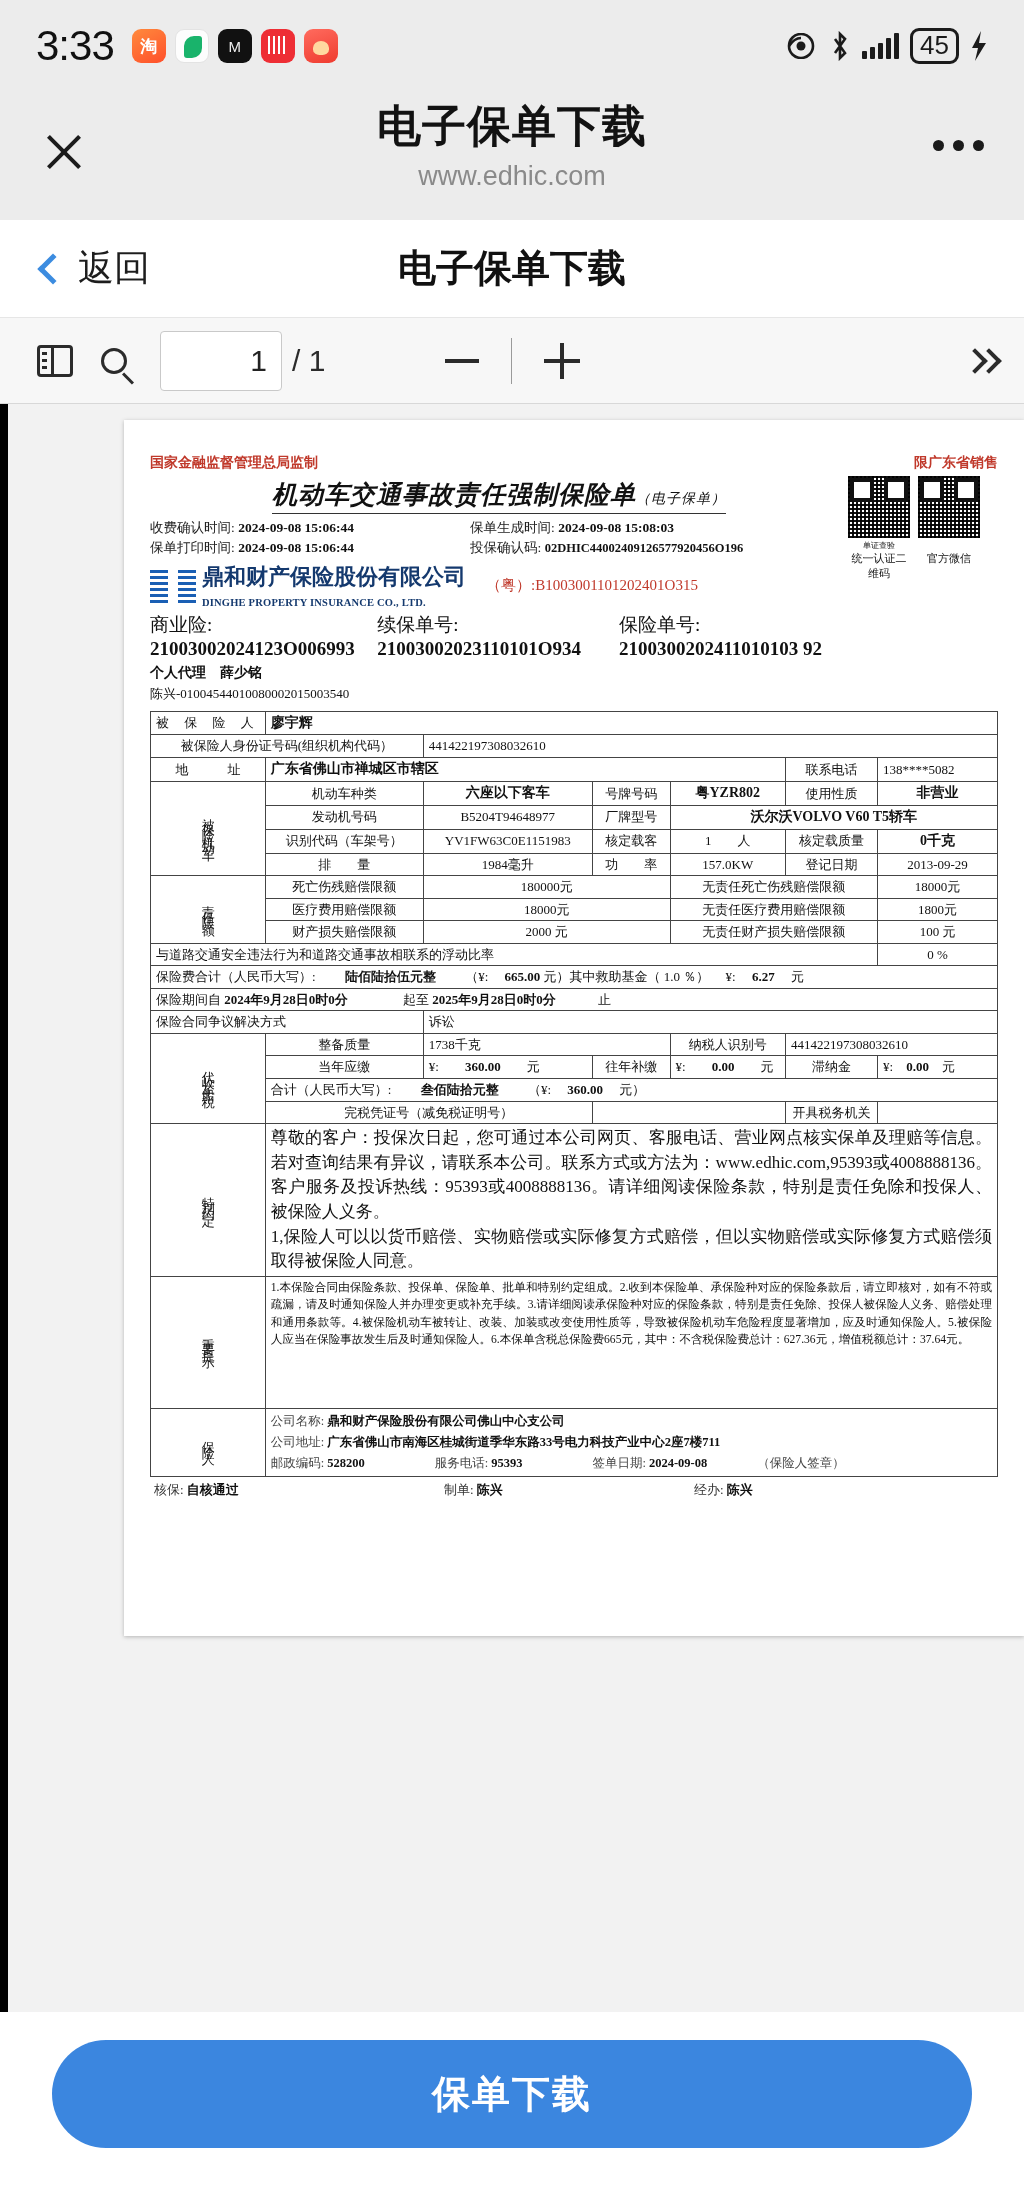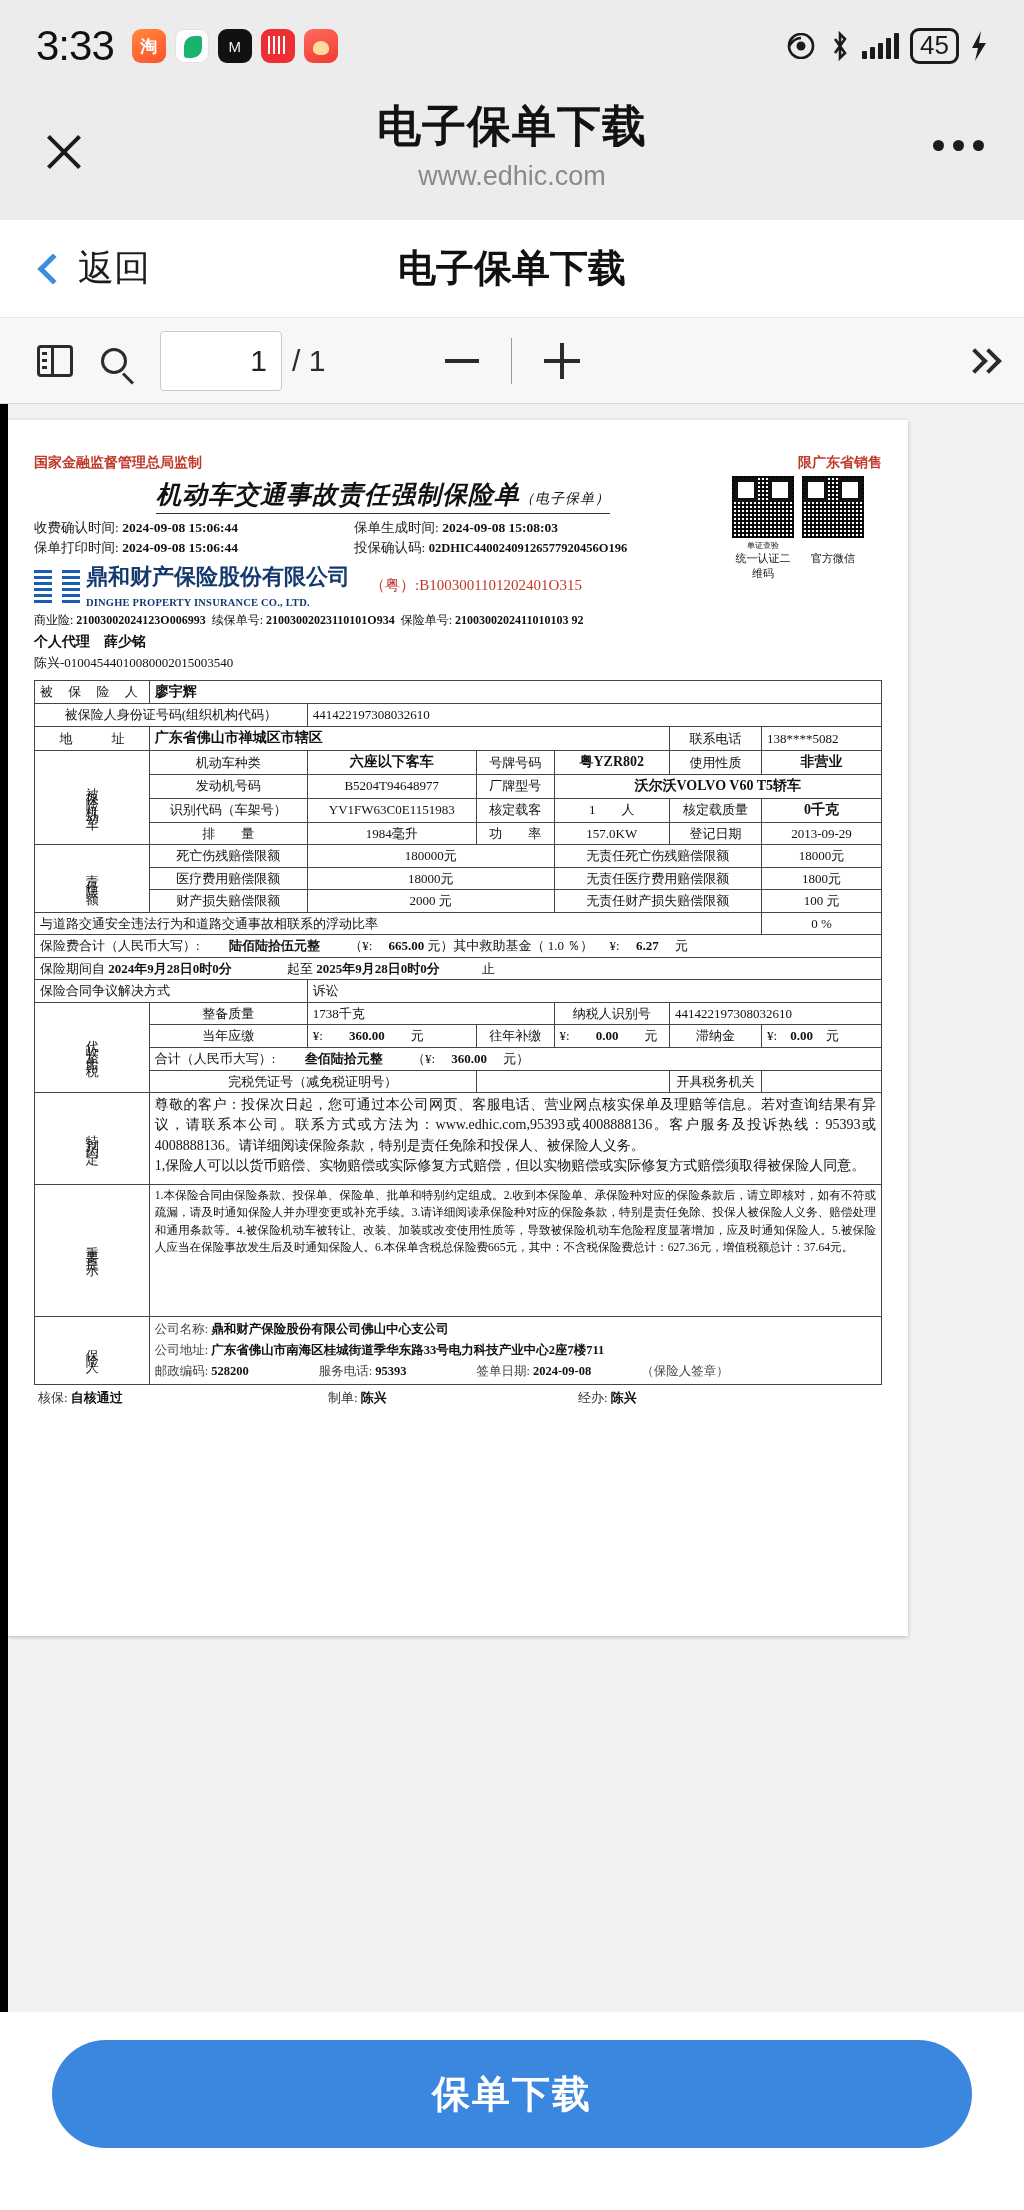--- a/index.html
+++ b/index.html
@@ -71,21 +71,21 @@
   .z-sep { width:1px; height:46px; background:#9a9a9a; margin:0 32px; }
   .z-plus { width:36px; height:36px; position:relative; }
   .z-plus:before,.z-plus:after{content:"";position:absolute;background:#2b2b2b;}
   .z-plus:before{left:0;top:16px;width:36px;height:4px;}
   .z-plus:after{top:0;left:16px;height:36px;width:4px;}
   .dblchev { margin-left:auto; display:flex; }
   .dblchev i { width:18px; height:18px; border-top:4px solid #2b2b2b; border-right:4px solid #2b2b2b; transform:rotate(45deg); display:block;}
   .dblchev i+i{ margin-left:-4px; }
 
   
-  .viewer { flex:1 1 auto; background:#f2f2f2; overflow:hidden; display:flex; justify-content:flex-start; padding-top:16px;margin-left:8px;}
+  .viewer { flex:1 1 auto; background:#f2f2f2; overflow:hidden; display:flex; justify-content:flex-end; padding-top:16px;margin-left:8px;}
   .page { width:900px; background:#fff; box-shadow:0 1px 4px rgba(0,0,0,.25); padding:34px 26px 0; height:1216px; }
 
   
   .doc { font-family:"Liberation Serif","DejaVu Serif",serif; color:#111; }
   .doc-top { display:flex; justify-content:space-between; align-items:flex-start; }
   .reg { color:#c0392b; font-size:14px; font-weight:700; }
   .prov { color:#c0392b; font-size:14px; font-weight:700; }
   .doc-title-wrap { text-align:center; margin:6px 0 4px; }
   .doc-title { font-size:25px; font-weight:700; letter-spacing:1px; display:inline-block; border-bottom:1px solid #333; padding-bottom:2px;font-style:italic; }
   .doc-title small { font-size:14px; font-weight:400; }
@@ -94,21 +94,21 @@
   .meta-col.c1 { width:320px; }
   .meta-lbl { color:#222; }
   .meta-val { font-weight:700; }
   .logo-row { display:flex; align-items:center; gap:6px; margin:3px 0 2px; }
   .logo-mark { width:46px; height:34px; background:
       repeating-linear-gradient(0deg,#1a5fb4 0 3px,#fff 3px 6px); position:relative; flex:0 0 auto;}
   .logo-mark:after{content:"";position:absolute;left:18px;top:0;width:10px;height:34px;background:#fff;}
   .logo-cn { font-size:22px; font-weight:700; color:#14396e; letter-spacing:0px; }
   .logo-en { font-size:10.5px; font-weight:700; color:#14396e; letter-spacing:.2px;}
   .logo-code { color:#c0392b; font-size:15px; margin-left:14px; }
-  .nums-row { display:flex; gap:6px; font-size:12px; align-items:baseline; margin-top:2px;}
+  .nums-row { display:flex; gap:12px; font-size:19px; align-items:baseline; margin-top:2px;}
   .nums-row b { font-weight:700; }
   .agent { font-size:14px; margin-top:4px; font-weight:700;}
   .agentcode { font-size:13px; margin:3px 0 5px; }
   .qrwrap { display:flex; gap:8px; margin-top:4px; }
   .qr { width:62px; }
   .qrimg { width:62px; height:62px; background:
     repeating-linear-gradient(0deg,#111 0 2px,#fff 2px 4px),
     repeating-linear-gradient(90deg,#111 0 2px,transparent 2px 4px);
     background-blend-mode:multiply; position:relative; }
   .qrimg:before,.qrimg:after{content:"";position:absolute;width:16px;height:16px;border:4px solid #111;background:#fff;}
@@ -118,21 +118,21 @@
   .qrcap2 { font-size:11px; text-align:center; }
 
   table.t { width:100%; border-collapse:collapse; font-size:13px; margin-top:3px; }
   table.t td { border:1px solid #444; padding:2px 5px; vertical-align:middle; line-height:1.35; }
   td.lbl { text-align:center; background:#fff; white-space:nowrap; }
   td.lbl.sp { letter-spacing:6px; }
   td.vert { width:22px; text-align:center; font-size:13px; letter-spacing:0; }
   td.vert span { writing-mode:vertical-rl; display:inline-block; letter-spacing:6px;}
   td.ctr { text-align:center; }
   td.big { font-weight:700; font-size:14px; }
-  .para { font-size:14px; line-height:1.45; text-align:justify; }
+  .para { font-size:17px; line-height:1.45; text-align:justify; }
   .para2 { font-size:11.6px; line-height:1.5; text-align:justify; }
   .ins-line { display:flex; font-size:12.5px; padding:2px 0; }
   .ins-line .k { color:#444; }
   .ins-line .v { font-weight:700; margin-left:3px; }
   .signrow { display:flex; font-size:13px; margin-top:4px; padding:0 4px; }
   .signrow .cell { display:flex; }
   .signrow .k { color:#333; }
   .signrow .v { font-weight:700; margin-left:3px; }
 
   

